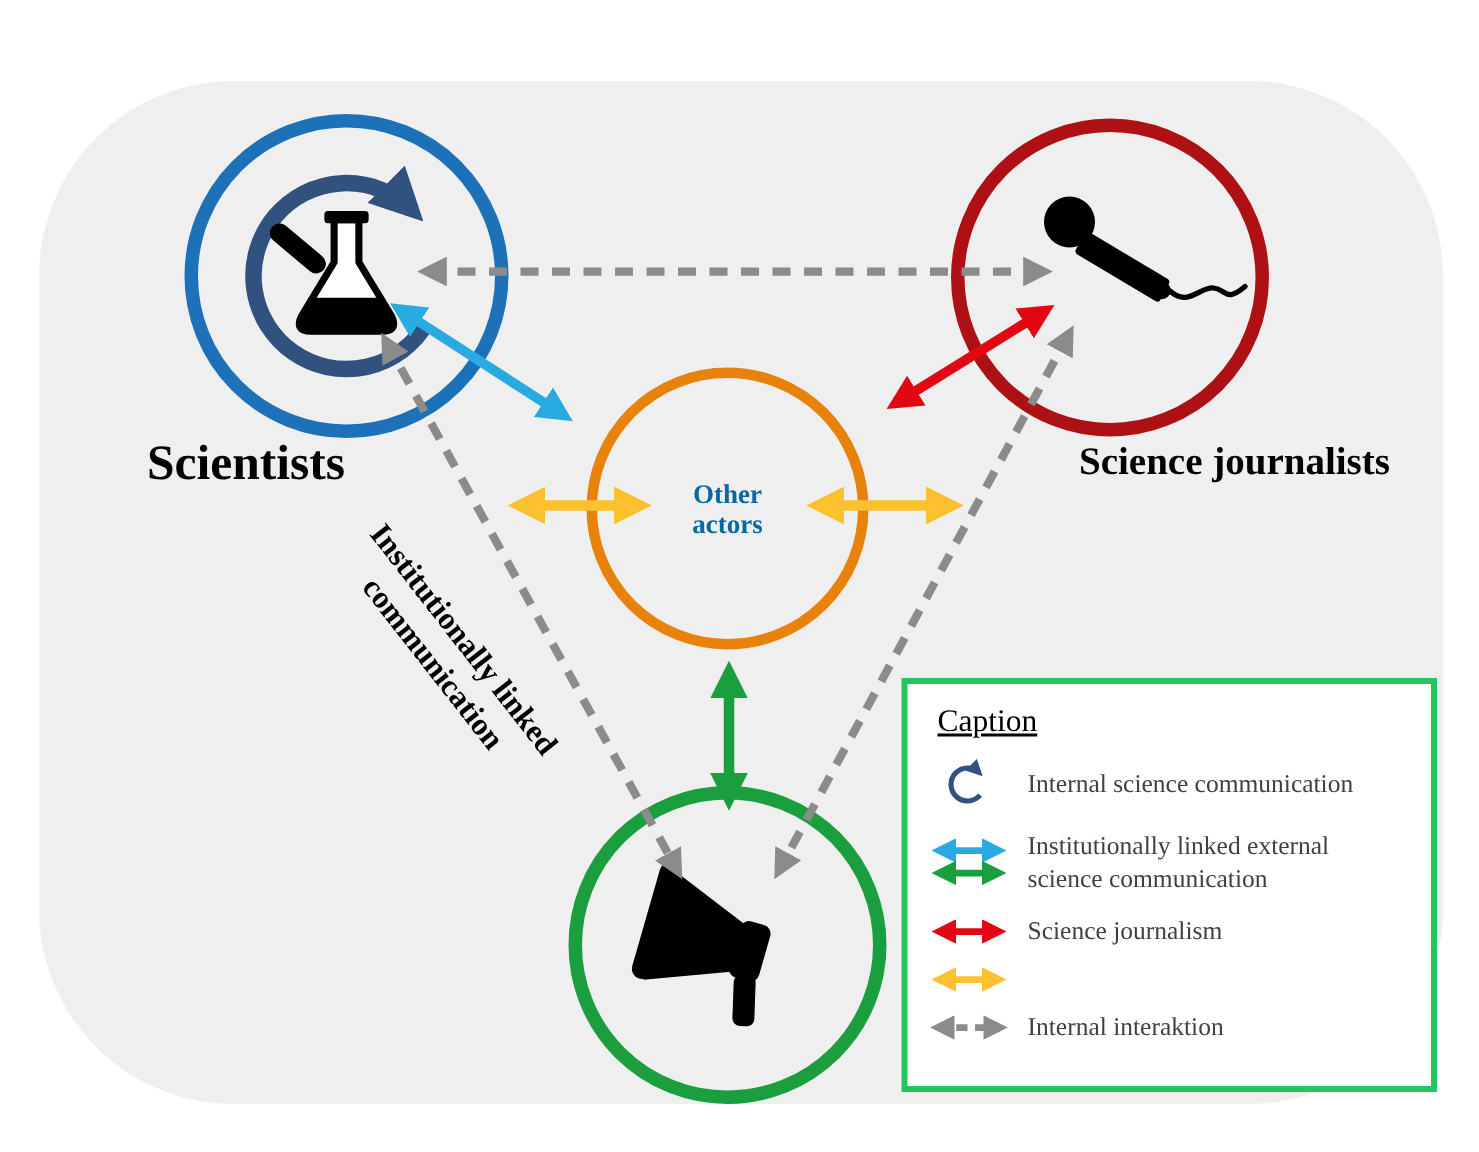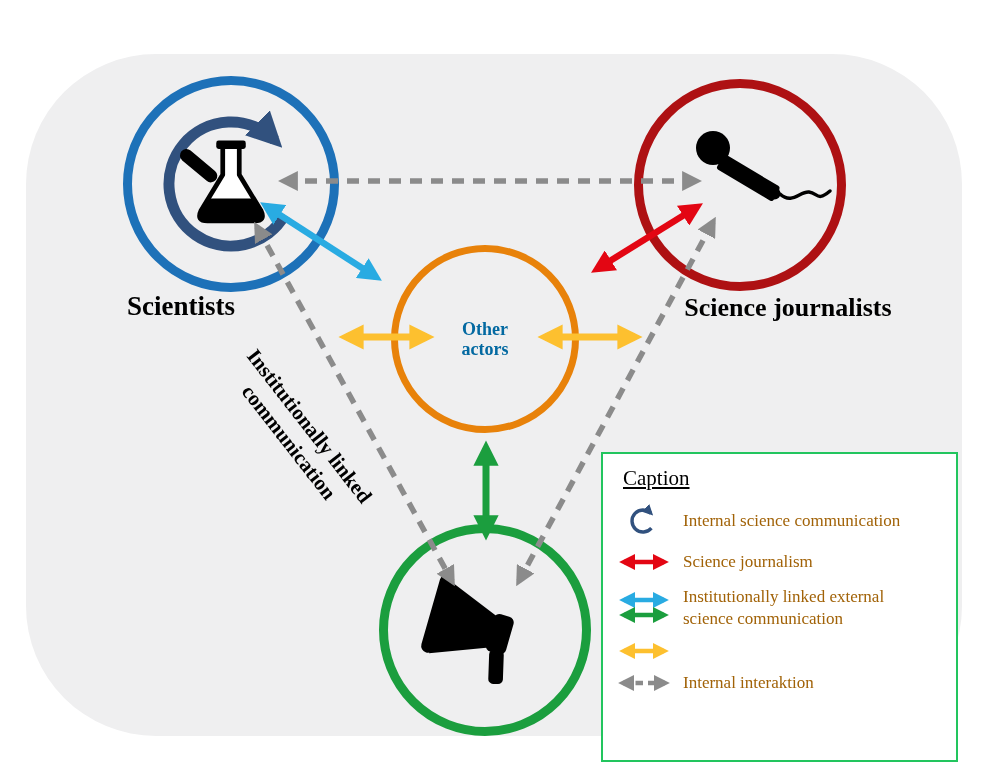--- a/index.html
+++ b/index.html
@@ -5,22 +5,22 @@
   *{margin:0;padding:0;box-sizing:border-box}
   html,body{width:986px;height:768px}
   body{font-family:"Liberation Serif",serif;background:#fff;color:#000}
   #stage{position:relative;width:986px;height:768px;overflow:hidden;background:#fff}
 
   .blob{position:absolute;left:26px;top:54px;width:936px;height:682px;
         background:var(--blob,#efeff0);border-radius:130px;z-index:0}
 
   .lbl{position:absolute;font-weight:700;text-align:center;z-index:2;color:#000}
   #society{left:375px;top:64px;width:220px;font-size:31px}
-  #l-sci{left:71px;top:291px;width:220px;font-size:27px}
-  #l-jour{left:662px;top:293px;width:252px;font-size:26px}
+  #l-sci{left:54px;top:291px;width:220px;font-size:33px}
+  #l-jour{left:697px;top:293px;width:252px;font-size:26px}
   #l-pr{left:136px;top:621px;width:242px;font-size:27px}
   #l-inst{left:176px;top:408px;width:246px;font-size:21px;line-height:1.25;
           transform:rotate(52deg);white-space:pre-line}
 
   .circle{position:absolute;border-radius:50%;z-index:1}
   .circle svg{position:absolute;left:0;top:0}
   #c-sci{left:123px;top:76px;width:216px;height:216px;border:9px solid var(--blue,#1d71b8)}
   #c-jour{left:634px;top:79px;width:212px;height:212px;border:9px solid var(--darkred,#ae1113)}
   #c-other{left:391px;top:245px;width:188px;height:188px;border:7px solid var(--orange,#e8820a);
            display:flex;align-items:center;justify-content:center}
@@ -40,29 +40,29 @@
   .f-green{fill:var(--green,#1b9e3e)}
   .f-red{fill:var(--red,#e30613)}
   .f-yellow{fill:var(--yellow,#fdc02f)}
   .f-navy{fill:var(--navy,#31517e)}
   #arrows line{stroke-width:6.5;fill:none}
   #arrows line.s-gray{stroke-width:5.5}
   #arrows line.s-yellow,#arrows line.s-green{stroke-width:7}
   .dash{stroke-dasharray:12 9}
   .arcw{stroke-width:11;fill:none}
 
-  #caption{position:absolute;left:601px;top:452px;width:357px;height:310px;
-           background:#fff;border:2px solid #22c55e;z-index:4}
+  #caption{position:absolute;left:601px;top:452px;width:357px;height:276px;
+           background:#fff;border:4px solid #22c55e;z-index:4}
   #cap-title{margin:12px 0 0 20px;font-size:21px;text-decoration:underline}
   .cap-row{display:flex;align-items:center;margin:13px 10px 0 12px;gap:10px}
   .cap-ic{flex:0 0 58px;width:58px;display:flex;justify-content:center;align-items:center}
   .cap-ic line{stroke-width:4.5;fill:none}
   .cap-ic path{stroke-width:3.4;fill:none}
   .dash-s{stroke-dasharray:7.5 5}
-  .cap-lbl{font-size:17px;line-height:1.3;white-space:pre-line;color:#a16207}
+  .cap-lbl{font-size:17px;line-height:1.3;white-space:pre-line;color:#404040}
 </style>
 </head>
 <body>
 
 <div id="stage">
 
   <div class="blob"></div>
 
 
   <div class="circle" id="c-sci">
@@ -148,36 +148,36 @@
       <div class="cap-ic">
         <svg width="36" height="34" viewBox="0 0 36 34">
           <path d="M25.4,24.1 A11,11 0 1 1 24.8,9.2" class="s-navy" marker-end="url(#ah-navy)"></path>
         </svg>
       </div>
       <div class="cap-lbl">Internal science communication</div>
     </div>
 
     <div class="cap-row">
       <div class="cap-ic">
-        <svg width="58" height="16" viewBox="0 0 58 16">
-          <line class="s-red" x1="9" y1="8" x2="49" y2="8" marker-start="url(#ah-red)" marker-end="url(#ah-red)"></line>
-        </svg>
-      </div>
-      <div class="cap-lbl">Science journalism</div>
-    </div>
-
-    <div class="cap-row">
-      <div class="cap-ic">
         <svg width="58" height="32" viewBox="0 0 58 32">
           <line class="s-cyan" x1="9" y1="8" x2="49" y2="8" marker-start="url(#ah-cyan)" marker-end="url(#ah-cyan)"></line>
           <line class="s-green" x1="9" y1="23" x2="49" y2="23" marker-start="url(#ah-green)" marker-end="url(#ah-green)"></line>
         </svg>
       </div>
       <div class="cap-lbl">Institutionally linked external
 science communication</div>
+    </div>
+
+    <div class="cap-row">
+      <div class="cap-ic">
+        <svg width="58" height="16" viewBox="0 0 58 16">
+          <line class="s-red" x1="9" y1="8" x2="49" y2="8" marker-start="url(#ah-red)" marker-end="url(#ah-red)"></line>
+        </svg>
+      </div>
+      <div class="cap-lbl">Science journalism</div>
     </div>
 
     <div class="cap-row">
       <div class="cap-ic">
         <svg width="58" height="16" viewBox="0 0 58 16">
           <line class="s-yellow" x1="9" y1="8" x2="49" y2="8" marker-start="url(#ah-yellow)" marker-end="url(#ah-yellow)"></line>
         </svg>
       </div>
     </div>
 

